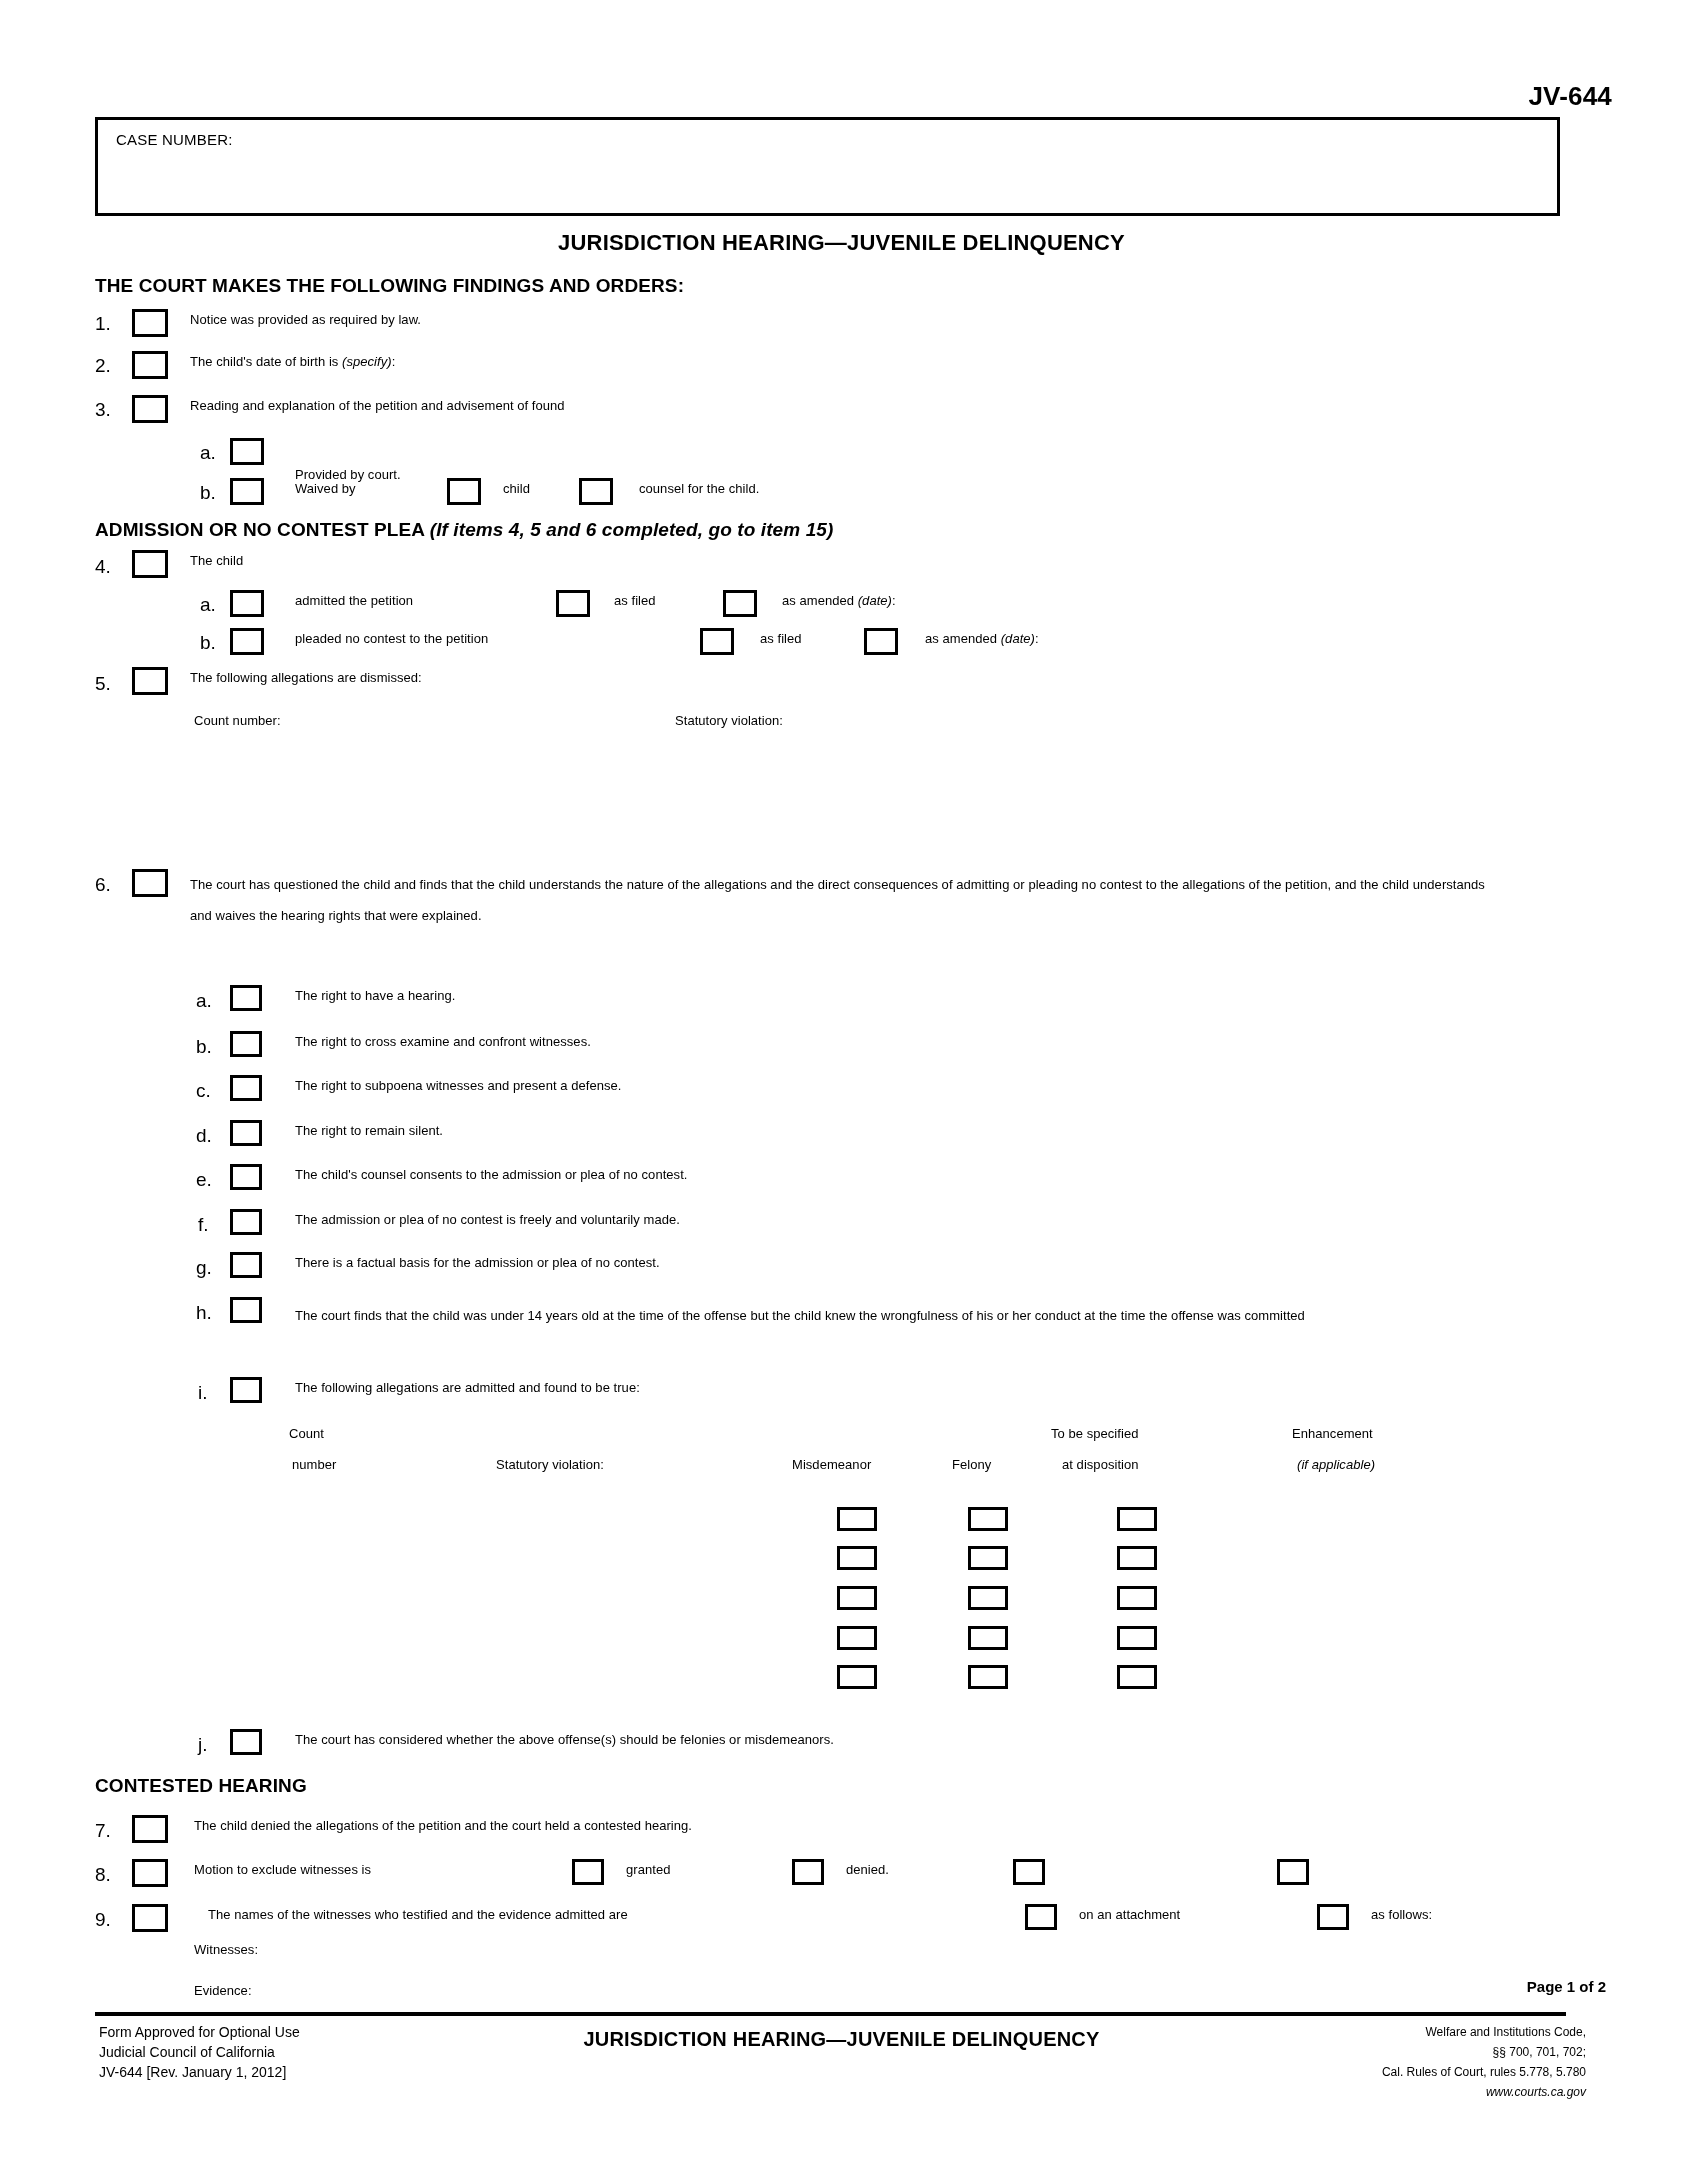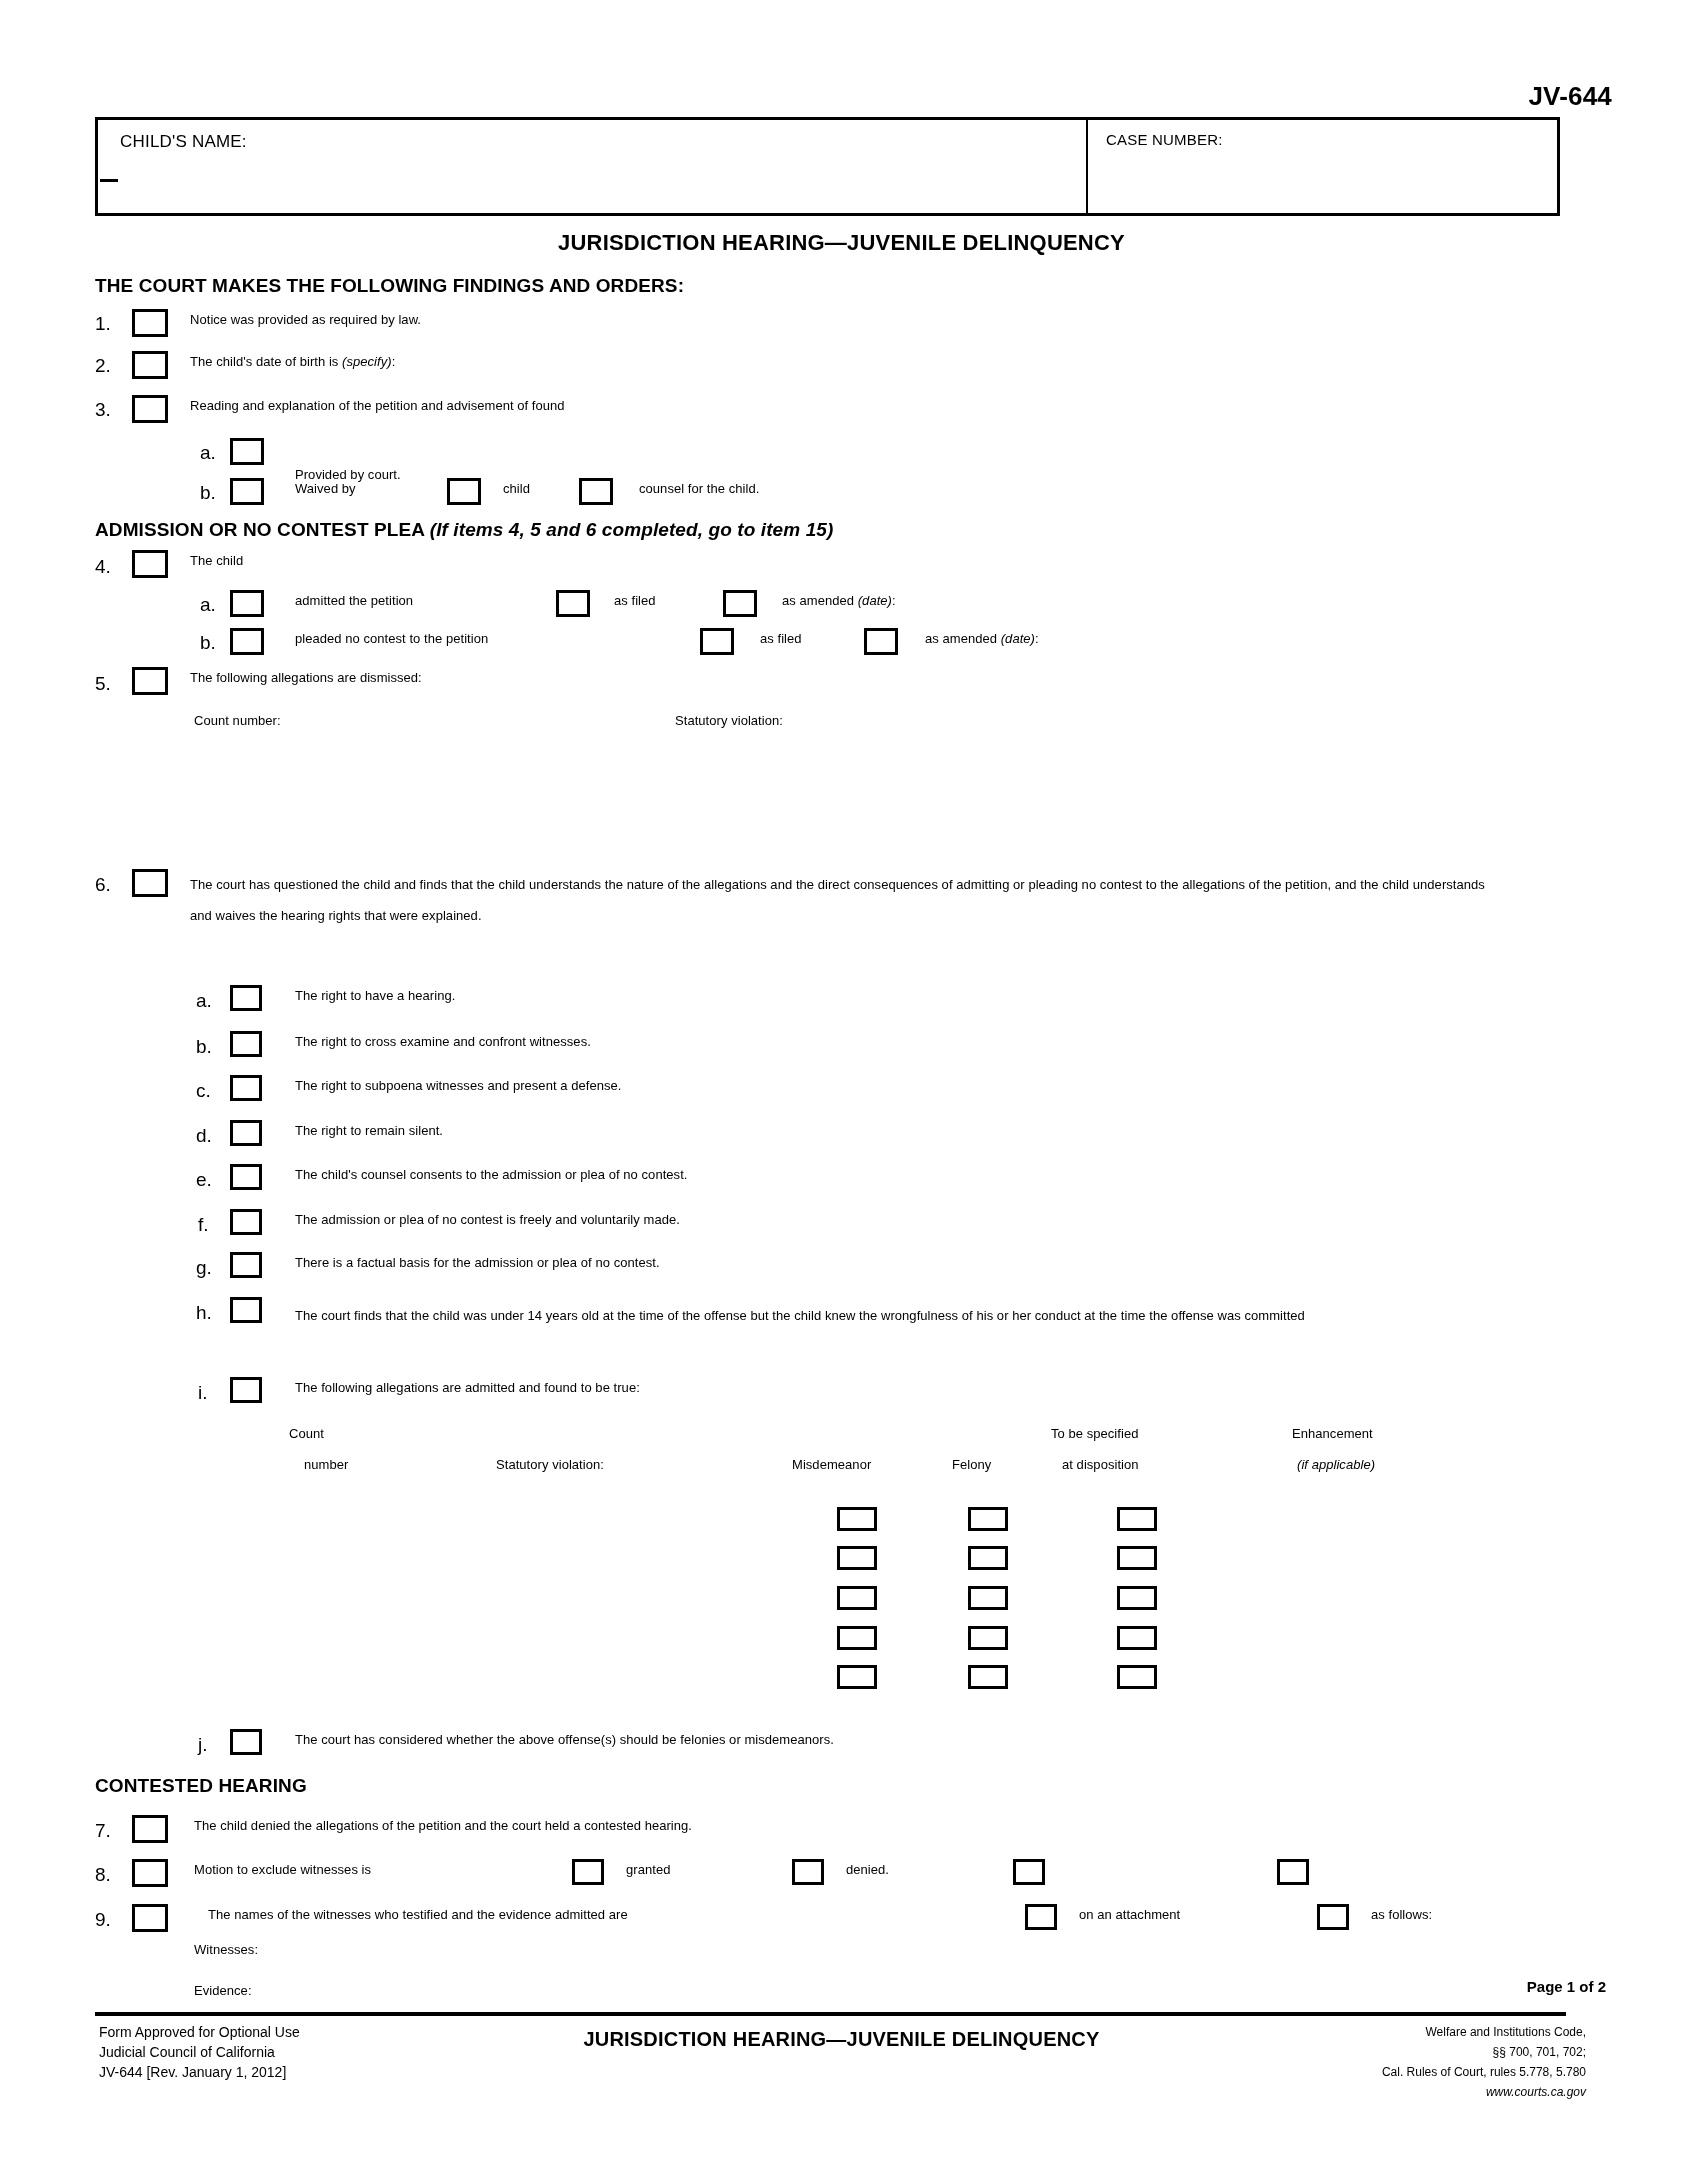--- a/index.html
+++ b/index.html
@@ -174,24 +174,20 @@
   .footer-right .url { font-style: italic; }
 </style>
 </head>
 <body>
 
 <div class="page">
 
   <div class="form-number">JV-644</div>
 
   <div class="caption-box">
-    <div class="caption-left">
-      <span class="cap-label">CHILD'S NAME:</span>
-      <span class="cap-dash"></span>
-    </div>
     <div class="caption-right">
       <span class="cap-label small">CASE NUMBER:</span>
     </div>
   </div>
 
   <div class="main-title">JURISDICTION HEARING—JUVENILE DELINQUENCY</div>
 
   <div class="content">
 
     <div class="section-head" style="left:95px; top:275px;">THE COURT MAKES THE FOLLOWING FINDINGS AND ORDERS:</div>
@@ -282,21 +278,21 @@
 
     <div class="num" style="left:196px; top:1302px;">h.</div>
     <div class="cb cb-sm" style="left:230px; top:1297px;"></div>
     <div class="line wrap" style="left:295px; top:1299px; width:1099px; line-height:33px;">The court finds that the child was under 14 years old at the time of the offense but the child knew the wrongfulness of his or her conduct at the time the offense was committed</div>
 
     <div class="num" style="left:198px; top:1382px;">i.</div>
     <div class="cb cb-sm" style="left:230px; top:1377px;"></div>
     <div class="line" style="left:295px; top:1380px;">The following allegations are admitted and found to be true:</div>
 
     <div class="line" style="left:289px; top:1426px;">Count</div>
-    <div class="line" style="left:304px; top:1457px;">number</div>
+    <div class="line" style="left:292px; top:1457px;">number</div>
     <div class="line" style="left:496px; top:1457px;">Statutory violation:</div>
     <div class="line" style="left:792px; top:1457px;">Misdemeanor</div>
     <div class="line" style="left:952px; top:1457px;">Felony</div>
     <div class="line" style="left:1051px; top:1426px;">To be specified</div>
     <div class="line" style="left:1062px; top:1457px;">at disposition</div>
     <div class="line" style="left:1292px; top:1426px;">Enhancement</div>
     <div class="line ital" style="left:1297px; top:1457px;">(if applicable)</div>
 
     <div class="cb cb-tbl" style="left:837px; top:1507px;"></div>
     <div class="cb cb-tbl" style="left:968px; top:1507px;"></div>

